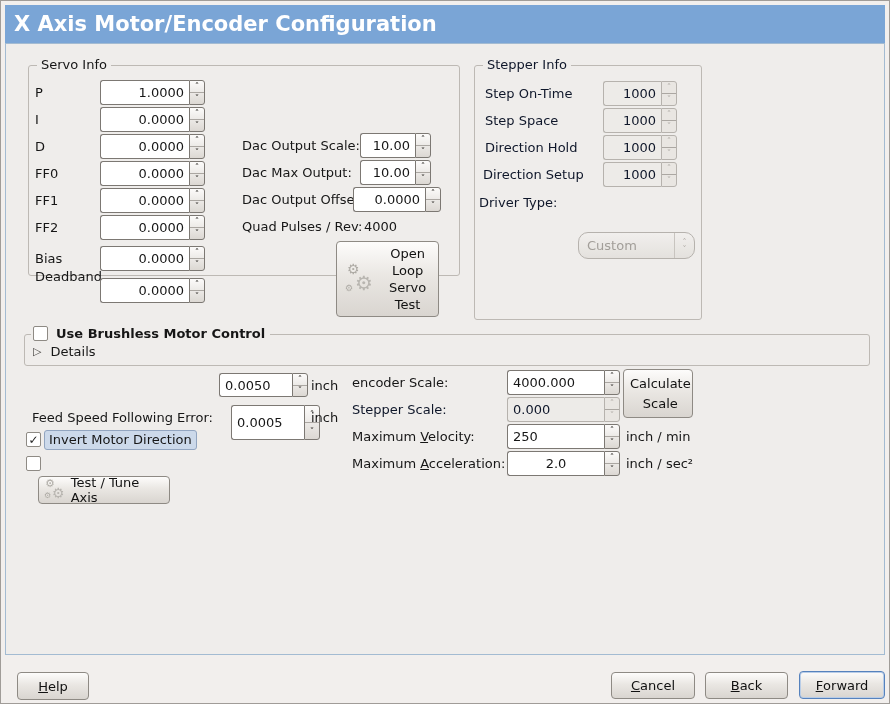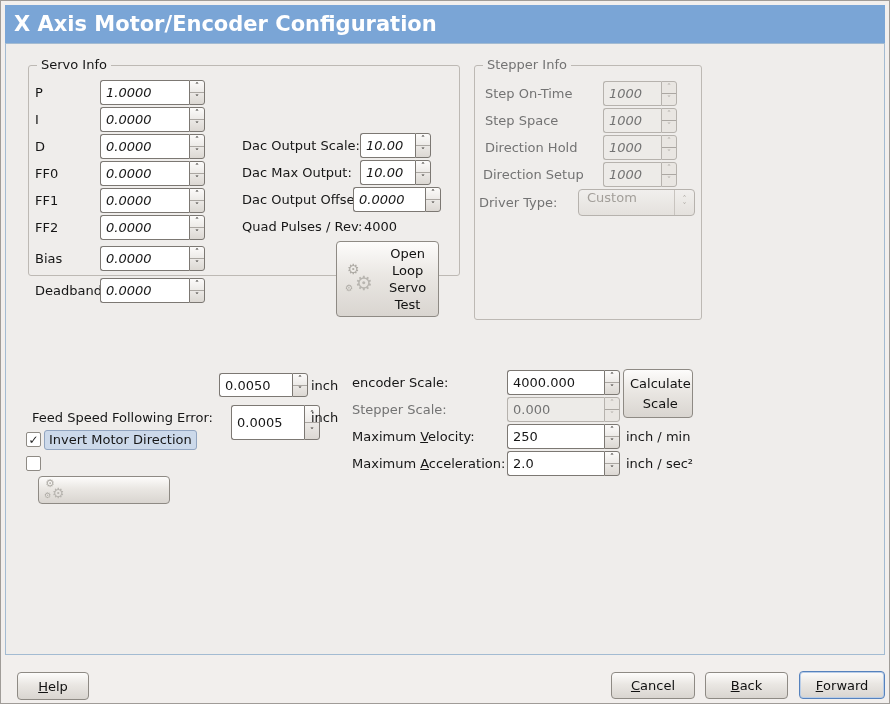--- a/index.html
+++ b/index.html
@@ -7,54 +7,54 @@
     border:1px solid #a09c98;box-sizing:border-box;overflow:hidden;
     font-family:"DejaVu Sans","Liberation Sans",sans-serif;color:#161616;}
   .titlebar{position:absolute;left:4px;top:4px;right:4px;height:38px;background:#7aa5d6;
     color:#ffffff;font-size:21px;font-weight:bold;line-height:38px;padding-left:9px;box-sizing:border-box;}
   .panel{position:absolute;left:4px;top:42px;right:4px;bottom:48px;background:#efedeb;
     border:1px solid #a3bbd2;box-sizing:border-box;}
   .frame{position:absolute;border:1px solid #bdb9b4;border-radius:3px;box-sizing:border-box;}
   .frame-title{position:absolute;top:-9px;left:8px;background:#efedeb;padding:0 4px;
     font-size:13px;line-height:16px;white-space:nowrap;}
   .lbl{position:absolute;font-size:13px;line-height:16px;white-space:nowrap;}
-  .dis{color:#737373;}
+  .dis{color:#0f172a;}
   .bold{font-weight:bold;}
   .u{text-decoration:underline;}
   
   .sb{position:absolute;display:flex;}
   .sb input{height:100%;border:1px solid #7c7873;border-right:none;border-radius:3px 0 0 3px;
     background:#fff;font:13px "DejaVu Sans","Liberation Sans",sans-serif;color:#161616;
     padding:0 5px;box-sizing:border-box;outline:none;}
-  .sb input.ctr{text-align:left;font-style:italic;}
+  .sb input.ctr{text-align:right;}
   .spin{width:16px;height:100%;box-sizing:border-box;border:1px solid #7c7873;
     border-radius:0 3px 3px 0;background:linear-gradient(#fcfbfa,#dcd8d3);
     display:flex;flex-direction:column;}
   .spin b{flex:1;display:flex;align-items:center;justify-content:center;
     font-weight:normal;font-size:9px;line-height:1;color:#35332f;}
   .spin b.up{border-bottom:1px solid #aba7a2;}
-  .sb.off input{background:#edebe8;color:#737373;border-color:#b6b2ad;}
+  .sb.off input{background:#edebe8;color:#0f172a;border-color:#b6b2ad;}
   .sb.off .spin{background:#e9e6e2;border-color:#b6b2ad;}
   .sb.off .spin b{color:#b6b2ad;}
   
   .btn{position:absolute;box-sizing:border-box;border:1px solid #8e8a84;border-radius:4px;
     background:linear-gradient(#fdfcfb,#eae7e3 45%,#d9d5d0);font-size:13px;color:#111;
     display:flex;align-items:center;justify-content:center;cursor:default;}
   .btn.focus{border-color:#5682bd;box-shadow:0 0 0 1px #b9cde7 inset;}
   .pre{white-space:pre-line;text-align:center;}
   
   .checkbox{width:15px;height:15px;box-sizing:border-box;border:1px solid #8e8a84;border-radius:2px;
     background:#fff;display:flex;align-items:center;justify-content:center;
     font-size:12px;line-height:1;color:#222;}
   .abs{position:absolute;}
   .focus-label{position:absolute;background:#ccd9ea;border:1px solid #92a5c0;border-radius:3px;
     padding:1px 4px;font-size:13px;line-height:16px;white-space:nowrap;}
   
-  .combo{position:absolute;box-sizing:border-box;border:1px solid #b6b2ad;border-radius:4px;
-    background:linear-gradient(#f1efed,#e4e1dd);display:flex;align-items:flex-start;}
+  .combo{position:absolute;box-sizing:border-box;border:1px solid #b6b2ad;border-radius:10px;
+    background:linear-gradient(#f1efed,#e4e1dd);display:flex;align-items:center;margin-top:43px;}
   .combo .txt{flex:1;padding-left:8px;font-size:13px;color:#a29e99;}
   .combo .arr{width:19px;align-self:stretch;border-left:1px solid #c8c4bf;display:flex;
     flex-direction:column;align-items:center;justify-content:center;color:#b2aea9;
     font-size:8px;line-height:7px;}
   
   .gears{position:relative;display:inline-block;}
   .gears span{position:absolute;color:#aeaba5;}
   .gears.big{width:34px;height:36px;}
   .gears.big .g1{font-size:14px;left:2px;top:0;}
   .gears.big .g2{font-size:20px;left:10px;top:10px;color:#b8b5b0;}
@@ -135,21 +135,21 @@
 
       <span class="lbl" style="left:6px;top:185px">Bias</span>
       <span class="sb" style="left:71px;top:180px;height:25px">
         <input class="ctr" style="width: 89px;" value="0.0000">
         <span class="spin">
             <b class="up">˄</b>
             <b>˅</b>
           </span>
       </span>
 
-      <span class="lbl" style="left:6px;top:217px">Deadband</span>
+      <span class="lbl" style="left:6px;top:203px">Deadband</span>
       <span class="sb" style="left:71px;top:212px;height:25px">
         <input class="ctr" style="width: 89px;" value="0.0000">
         <span class="spin">
             <b class="up">˄</b>
             <b>˅</b>
           </span>
       </span>
     </div>
 
     <span class="lbl" style="left:236px;top:94px">Dac Output Scale:</span>
@@ -236,20 +236,30 @@
       <span class="lbl dis" style="left:4px;top:129px">Driver Type:</span>
       <div class="combo" style="left:103px;top:123px;width:117px;height:27px">
         <span class="txt">Custom</span>
         <span class="arr">
             <span>˄</span>
             <span>˅</span>
           </span>
       </div>
     </div>
 
+    <div class="frame" style="left:18px;top:290px;width:846px;height:32px">
+      <div class="bl-head">
+        <span class="checkbox"></span>
+        <span class="bold" style="font-size:13px">Use Brushless Motor Control</span>
+      </div>
+      <div class="details-row" style="left:8px;top:9px">
+        <span class="tri">▷</span>
+        <span style="font-size:13px">Details</span>
+      </div>
+    </div>
 
     <span class="sb" style="left:213px;top:329px;height:24px">
       <input style="width: 73px;" value="0.0050">
       <span class="spin">
           <b class="up">˄</b>
           <b>˅</b>
         </span>
     </span>
     <span class="lbl" style="left:305px;top:334px">inch</span>
 
@@ -269,20 +279,21 @@
     <span class="focus-label" style="left:38px;top:386px">Invert Motor Direction</span>
 
     <span class="checkbox abs" style="left:20px;top:412px"></span>
 
     <div class="btn" style="left:32px;top:432px;width:132px;height:28px;justify-content:flex-start;padding-left:5px;gap:3px">
       <span class="gears sm">
           <span class="g1">⚙</span>
           <span class="g2">⚙</span>
           <span class="g3">⚙</span>
         </span>
+      <span>Test / Tune Axis</span>
     </div>
 
     <span class="lbl" style="left:346px;top:331px">encoder Scale:</span>
     <span class="sb" style="left:501px;top:326px;height:25px">
       <input style="width: 97px;" value="4000.000">
       <span class="spin">
           <b class="up">˄</b>
           <b>˅</b>
         </span>
     </span>
@@ -305,21 +316,21 @@
       <input style="width: 97px;" value="250">
       <span class="spin">
           <b class="up">˄</b>
           <b>˅</b>
         </span>
     </span>
     <span class="lbl" style="left:620px;top:385px">inch / min</span>
 
     <span class="lbl" style="left:346px;top:412px"><span>Maximum </span><span class="u">A</span><span>cceleration:</span></span>
     <span class="sb" style="left:501px;top:407px;height:25px">
-      <input style="width: 97px;" value="2.0">
+      <input style="width: 97px; text-align: center;" value="2.0">
       <span class="spin">
           <b class="up">˄</b>
           <b>˅</b>
         </span>
     </span>
     <span class="lbl" style="left:620px;top:412px">inch / sec²</span>
 
   </div>
 
   <div class="btn" style="left:16px;top:671px;width:72px;height:28px">

